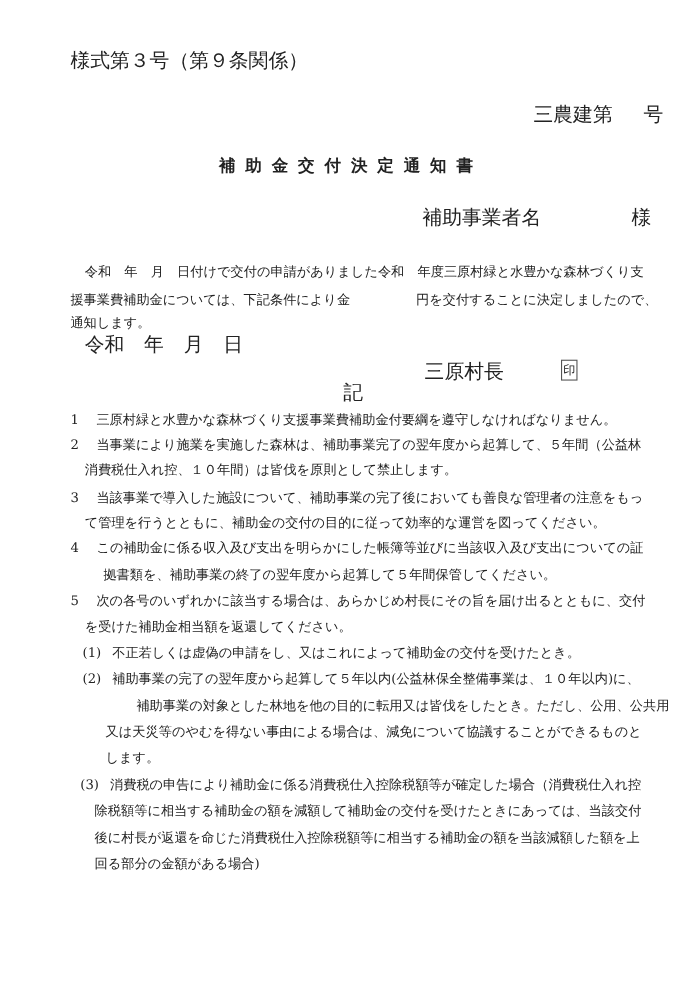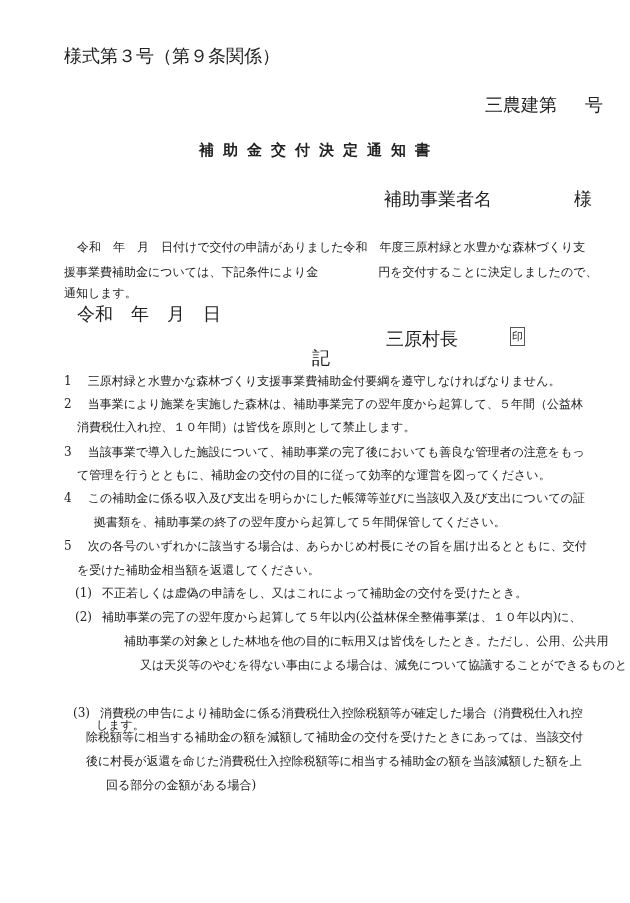--- a/index.html
+++ b/index.html
@@ -80,21 +80,21 @@
 <div class="abs item" style="left:77px;top:563px;text-align:center;">を受けた補助金相当額を返還してください。</div>
 
 <div class="abs item" style="left:75px;top:586px;">
   <span>(1)</span><span class="gap-s"></span><span>不正若しくは虚偽の申請をし、又はこれによって補助金の交付を受けたとき。</span>
 </div>
 
 <div class="abs item" style="left:75px;top:610px;">
   <span>(2)</span><span class="gap-s"></span><span>補助事業の完了の翌年度から起算して５年以内(公益林保全整備事業は、１０年以内)に、</span>
 </div>
 <div class="abs item" style="left:96px;top:634px;margin-left:28px;">補助事業の対象とした林地を他の目的に転用又は皆伐をしたとき。ただし、公用、公共用</div>
-<div class="abs item" style="left:96px;top:658px;margin-left:44px;">又は天災等のやむを得ない事由による場合は、減免について協議することができるものと</div>
-<div class="abs item" style="left:96px;top:682px;margin-top:36px;">します。</div>
+<div class="abs item" style="left:96px;top:658px;">又は天災等のやむを得ない事由による場合は、減免について協議することができるものと</div>
+<div class="abs item" style="left:96px;top:682px;">します。</div>
 
 <div class="abs item" style="left:73px;top:706px;">
   <span>(3)</span><span class="gap-s"></span><span>消費税の申告により補助金に係る消費税仕入控除税額等が確定した場合（消費税仕入れ控</span>
 </div>
 <div class="abs item" style="left:86px;top:730px;">除税額等に相当する補助金の額を減額して補助金の交付を受けたときにあっては、当該交付</div>
 <div class="abs item" style="left:86px;top:754px;">後に村長が返還を命じた消費税仕入控除税額等に相当する補助金の額を当該減額した額を上</div>
-<div class="abs item" style="left:86px;top:778px;margin-left:20px;">回る部分の金額がある場合)</div>
+<div class="abs item" style="left:86px;top:778px;">回る部分の金額がある場合)</div>
 
 </body></html>

